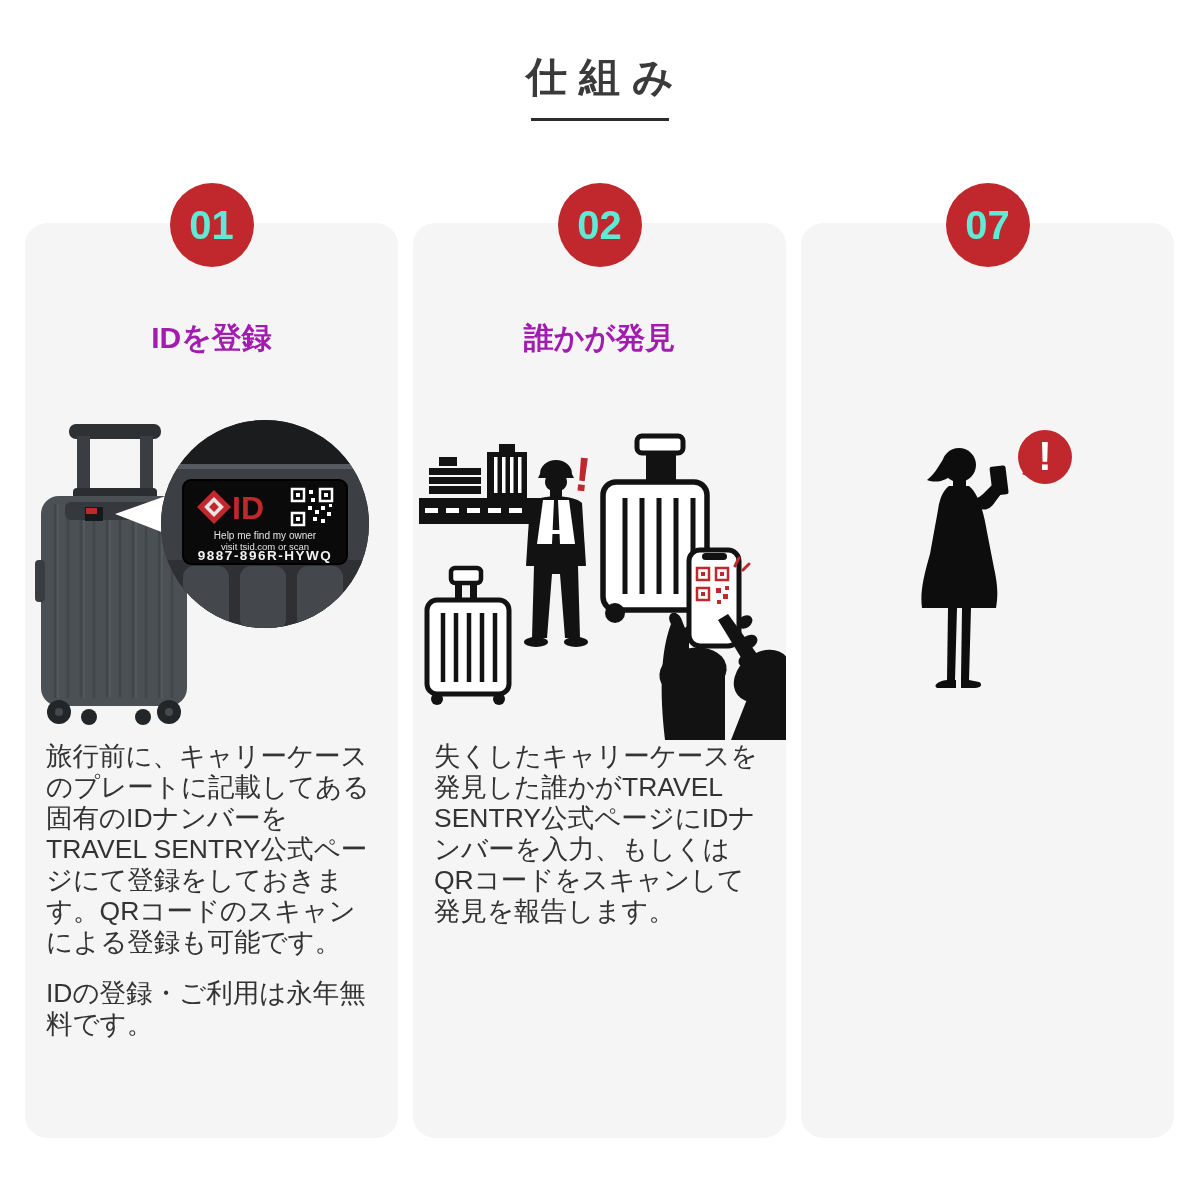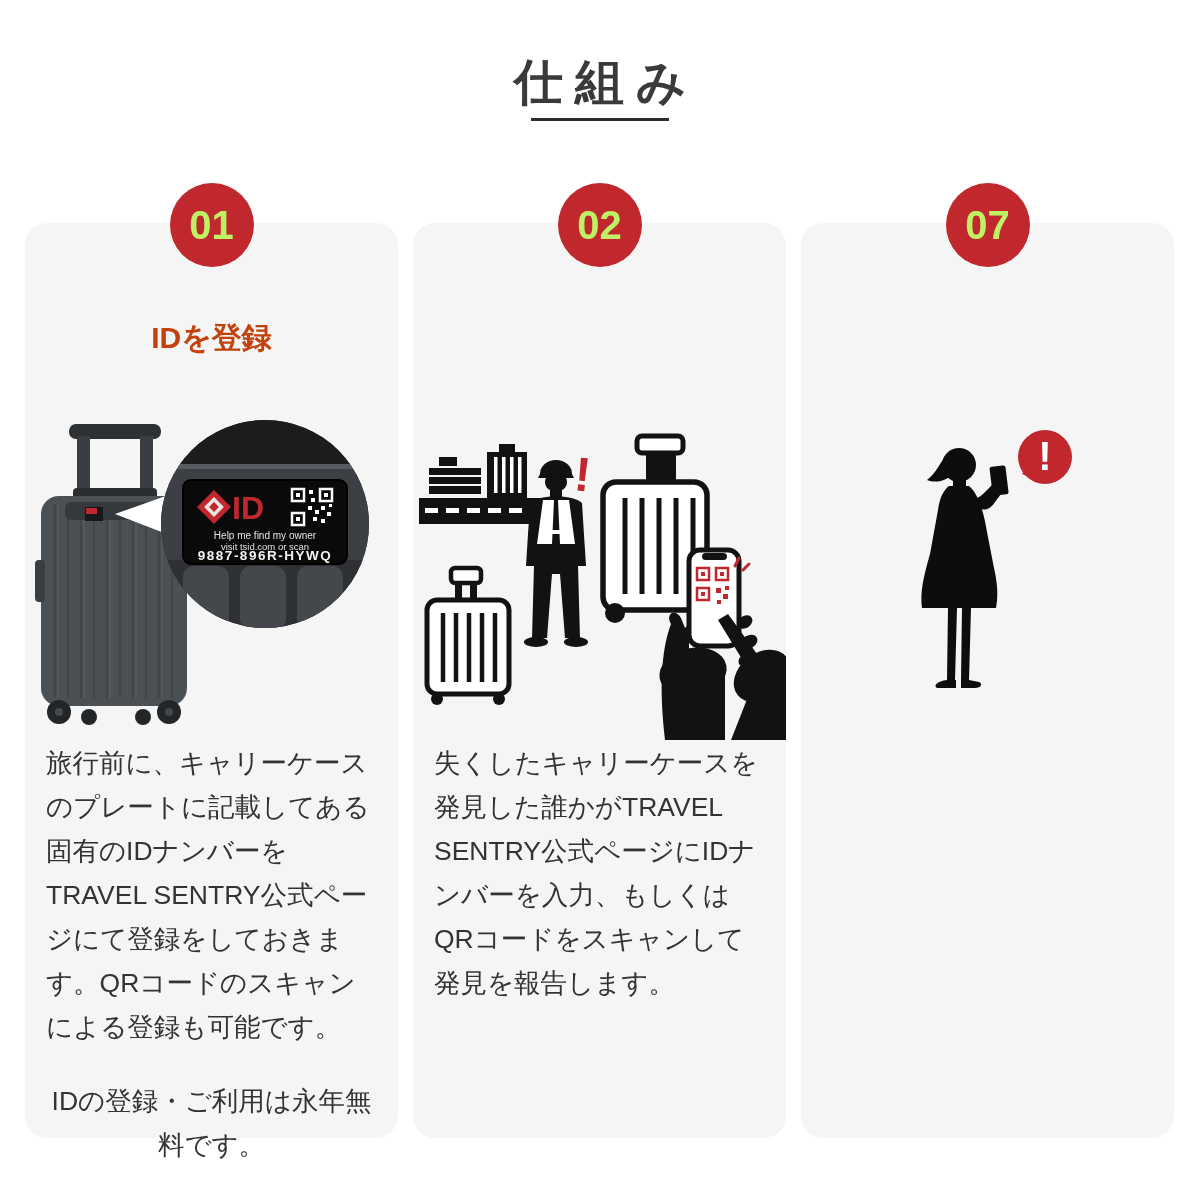--- a/index.html
+++ b/index.html
@@ -3,47 +3,47 @@
 <meta charset="utf-8">
 <style>
   html,body{margin:0;padding:0;}
   body{
     width:1200px;height:1200px;position:relative;background:#ffffff;
     font-family:"Liberation Sans","DejaVu Sans",sans-serif;color:#333;
     overflow:hidden;
   }
   .page-title{
     position:absolute;top:50px;left:0;width:1200px;text-align:center;
-    font-size:49px;font-weight:700;color:#3a3a3a;letter-spacing:12px;text-indent:12px;
+    font-size:41px;font-weight:700;color:#3a3a3a;letter-spacing:12px;text-indent:12px;
   }
   .title-underline{
     position:absolute;top:118px;left:531px;width:138px;height:3px;background:#2c2c2c;
   }
   .card{
     position:absolute;top:223px;width:373px;height:915px;
     background:#f5f5f5;border-radius:22px;
   }
   .card-1{left:25px;} .card-2{left:413px;} .card-3{left:801px;}
   .step-circle{
     position:absolute;top:-40px;left:50%;transform:translateX(-50%);
     width:84px;height:84px;border-radius:50%;background:#c0282d;
     display:flex;align-items:center;justify-content:center;
-    color:#bef264;font-size:40px;font-weight:700;
+    color:#5eead4;font-size:40px;font-weight:700;
   }
   .card-heading{
     position:absolute;top:97px;left:0;width:100%;text-align:center;
-    font-size:30px;font-weight:700;color:#c2410c;line-height:36px;
+    font-size:30px;font-weight:700;color:#a21caf;line-height:36px;
   }
   .illus{position:absolute;top:187px;left:0;width:373px;height:330px;}
   .card-body{
     position:absolute;top:518px;left:21px;right:21px;
-    font-size:26.5px;line-height:44px;font-weight:500;color:#333;
+    font-size:26.5px;line-height:31px;font-weight:500;color:#333;
     text-align:left;
   }
-  .card-body .para2{margin-top:30px;text-align:center;}
+  .card-body .para2{margin-top:20px;}
   svg text{font-family:"Liberation Sans","DejaVu Sans",sans-serif;}
 </style>
 </head>
 <body>
 
 <div class="page-title">仕組み</div>
 <div class="title-underline"></div>
 
 <div class="card card-1">
   <div class="step-circle">01</div>
@@ -144,20 +144,21 @@
   </svg>
 
   <div class="card-body">
     <div class="para1">旅行前に、キャリーケースのプレートに記載してある固有のIDナンバーをTRAVEL SENTRY公式ページにて登録をしておきます。QRコードのスキャンによる登録も可能です。</div>
     <div class="para2">IDの登録・ご利用は永年無料です。</div>
   </div>
 </div>
 
 <div class="card card-2">
   <div class="step-circle">02</div>
+  <div class="card-heading">誰かが発見</div>
 
   <svg class="illus" viewBox="0 0 373 330">
 
     <g>
       <rect x="6" y="88" width="128" height="26" fill="#121212"></rect>
       <g fill="#ffffff">
         <rect x="12" y="98" width="13" height="5"></rect>
           <rect x="33" y="98" width="13" height="5"></rect>
         <rect x="54" y="98" width="13" height="5"></rect>
           <rect x="75" y="98" width="13" height="5"></rect>

